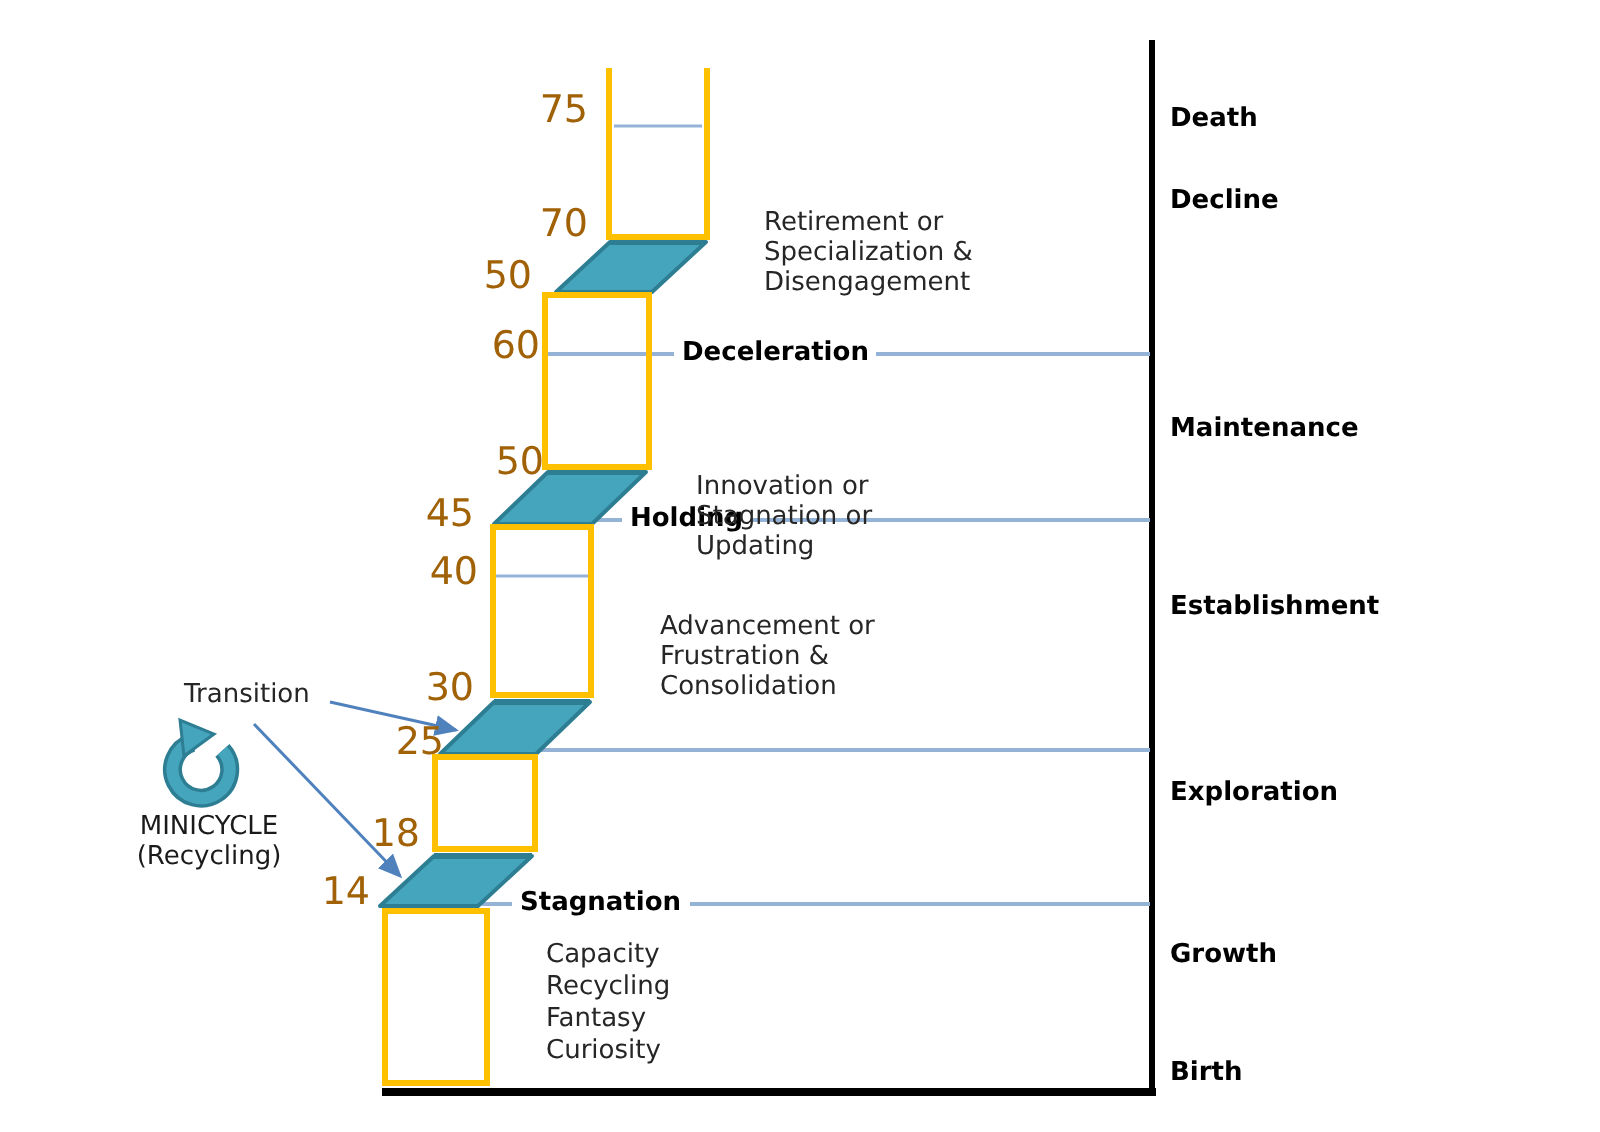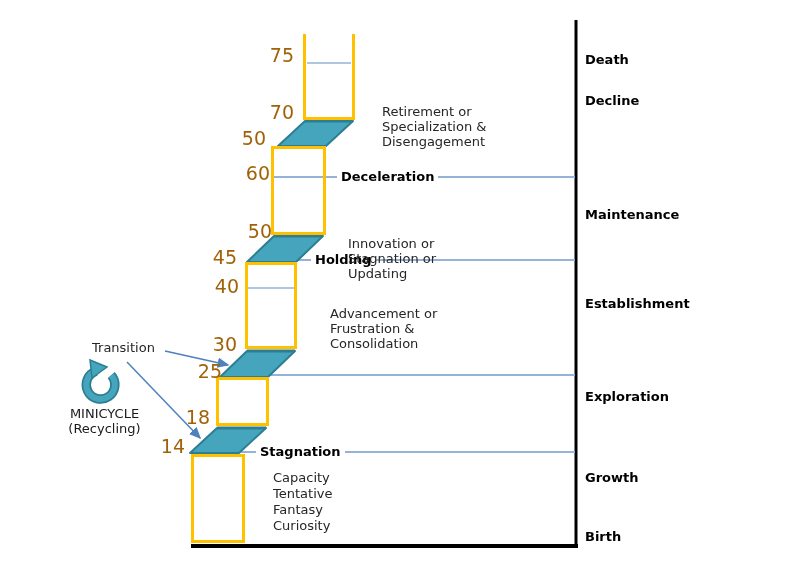--- a/index.html
+++ b/index.html
@@ -91,21 +91,21 @@
   <div class="txt" style="left:382px;top:104px;">Retirement or
 Specialization &amp;
 Disengagement</div>
   <div class="txt" style="left:348px;top:192px;margin-top:44px;">Innovation or
 Stagnation or
 Updating</div>
   <div class="txt" style="left:330px;top:306px;">Advancement or
 Frustration &amp;
 Consolidation</div>
   <div class="txt" style="left:273px;top:470px;line-height:16px;">Capacity
-Tentative
+Recycling
 Fantasy
 Curiosity</div>
 
   <span class="txt" style="left:92px;top:340px;">Transition</span>
   <div class="txt" style="left:52px;top:406px;width:105px;text-align:center;color:#1a1a1a;">MINICYCLE
 (Recycling)</div>
 
 </div>
 
 </body></html>

